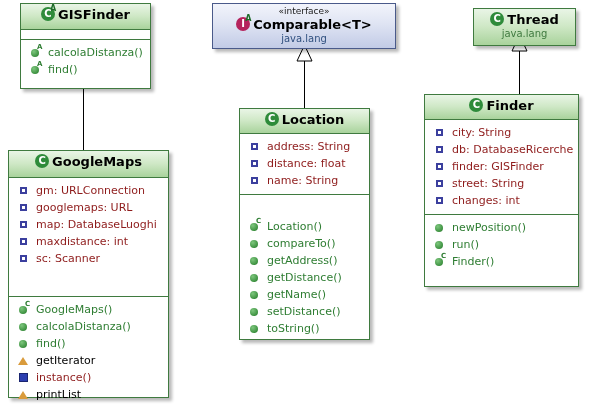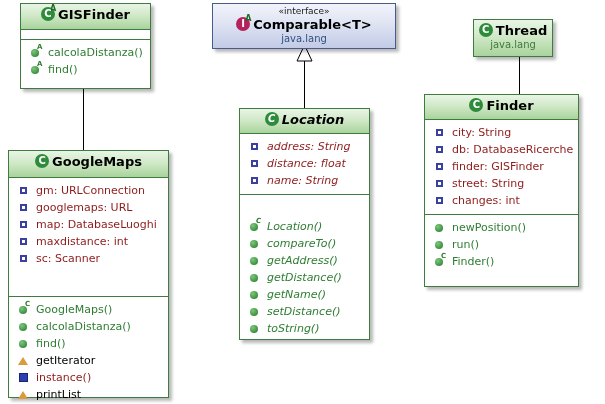--- a/index.html
+++ b/index.html
@@ -341,21 +341,21 @@
 <div class="uml-box iface" style="left:212px; top:3px; width:184px; height:46px;">
   <div class="hdr iface-hdr" style="height:100%; border-bottom:none; padding-top:2px;">
     <div class="stereo">«interface»</div>
     <div class="hdr-title">
       <span class="hdr-ico ifc"><span class="absbadge">A</span></span><span>Comparable</span><span class="generic">&lt;T&gt;</span>
     </div>
     <div class="pkg iface-pkg">java.lang</div>
   </div>
 </div>
 
-<div class="uml-box" style="left:239px; top:108px; width:131px; height:232px;font-style:italic;">
+<div class="uml-box" style="left:239px; top:108px; width:131px; height:232px;">
   <div class="hdr" style="height:25px;">
     <div class="hdr-title">
       <span class="hdr-ico cls"></span><span>Location</span>
     </div>
   </div>
   <div class="compartment" style="height:61px;">
     <div class="member field">
       <span class="ico ico-field"></span>
       <span class="mtext">address: String</span>
     </div>
@@ -393,21 +393,21 @@
       <span class="ico ico-method"></span>
       <span class="mtext">setDistance()</span>
     </div>
     <div class="member method">
       <span class="ico ico-method"></span>
       <span class="mtext">toString()</span>
     </div>
   </div>
 </div>
 
-<div class="uml-box" style="left:473px; top:19px; width:80px; height:38px;">
+<div class="uml-box" style="left:473px; top:8px; width:103px; height:38px;">
   <div class="hdr" style="height:100%; border-bottom:none; padding-top:3px;">
     <div class="hdr-title">
       <span class="hdr-ico cls"></span><span>Thread</span>
     </div>
     <div class="pkg">java.lang</div>
   </div>
 </div>
 
 <div class="uml-box" style="left:424px; top:94px; width:155px; height:193px;">
   <div class="hdr" style="height:25px;">

